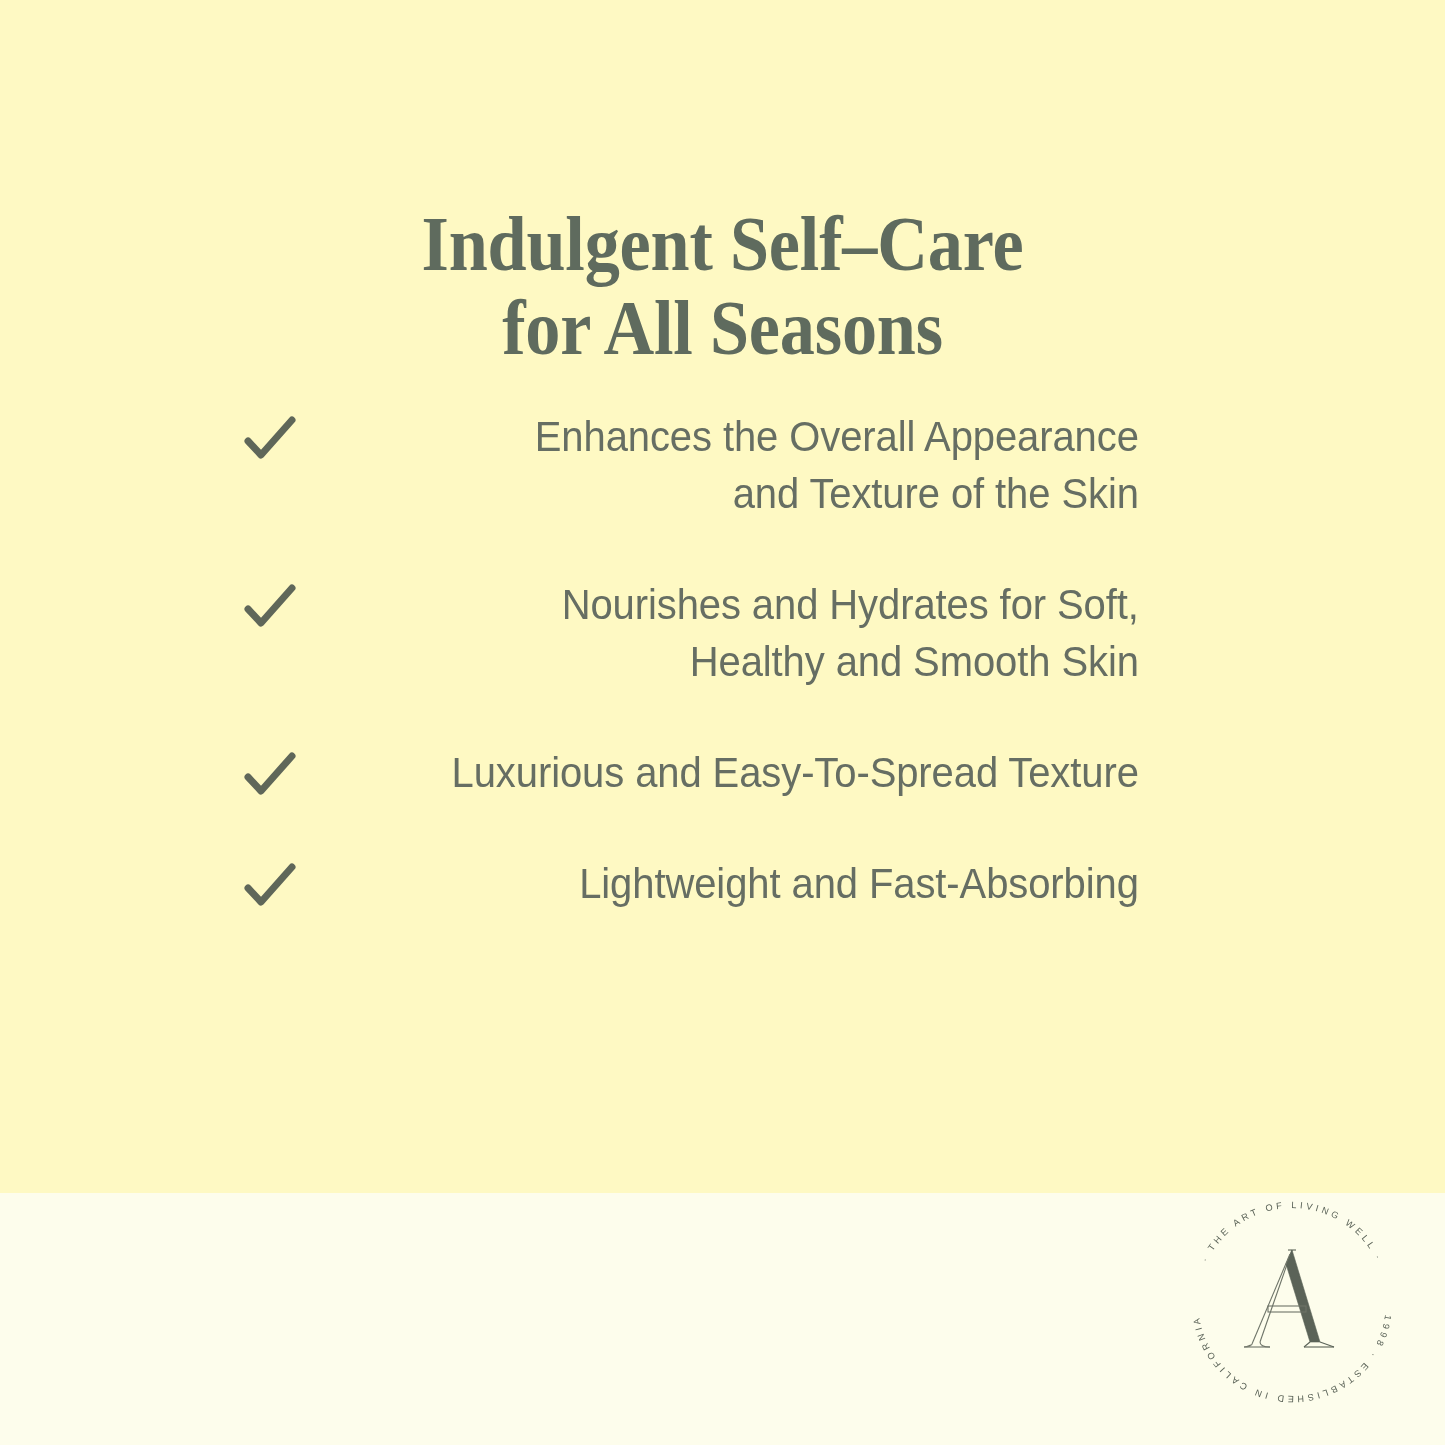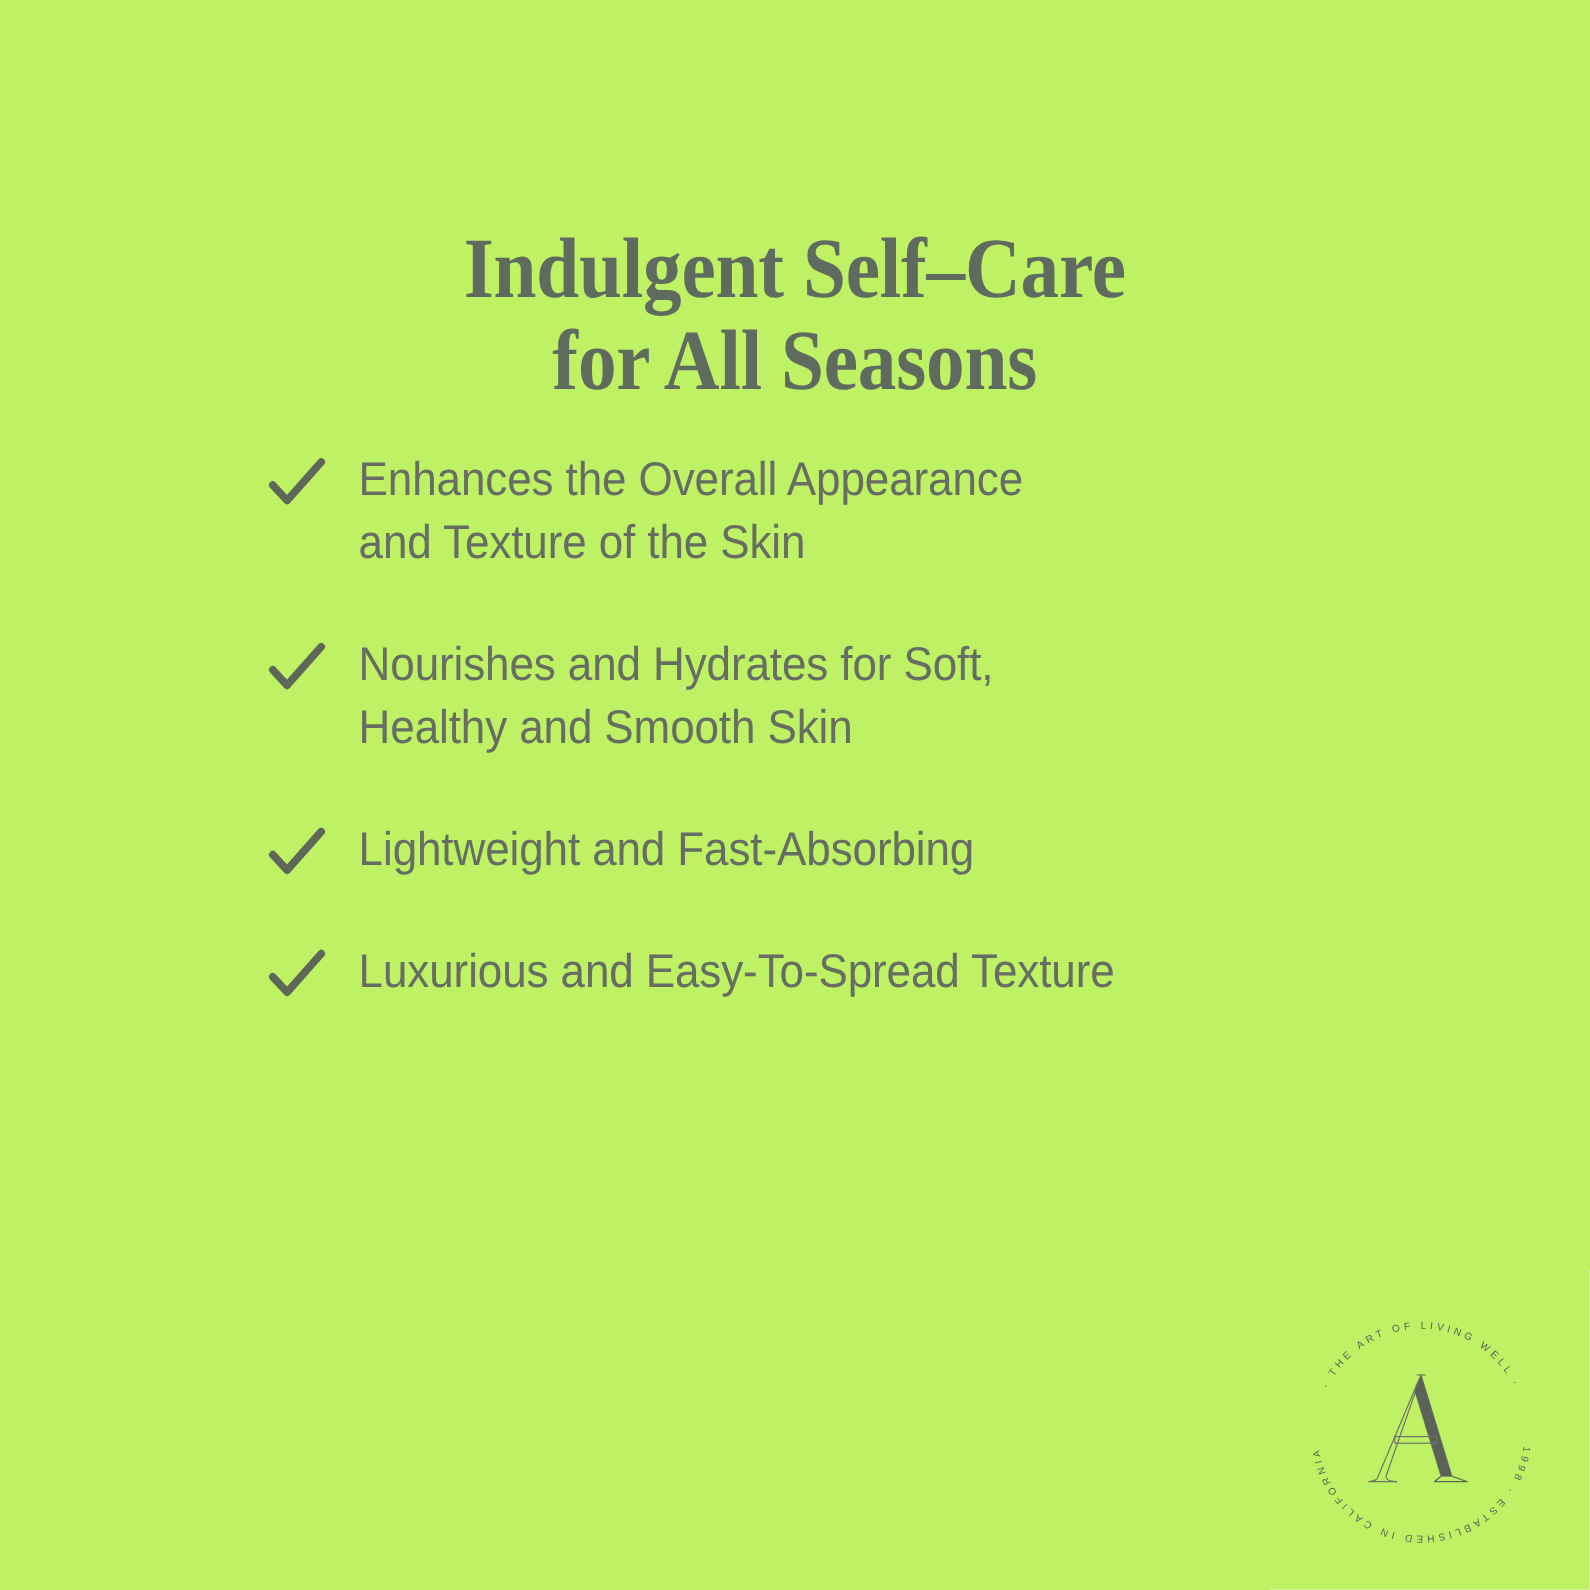--- a/index.html
+++ b/index.html
@@ -10,22 +10,22 @@
     width: 1445px;
     height: 1445px;
     background: #FDFDEC;
     font-family: "Liberation Sans", sans-serif;
     overflow: hidden;
   }
 
   #page {
     position: relative;
     width: 1445px;
-    height: 1445px;
-    background: #bef264;
+    height: 1193px;
+    background: #fef9c3;
   }
 
   
   .headline {
     position: absolute;
     left: 0;
     top: 150px;
     width: 1445px;
     text-align: center;
     font-family: "Liberation Serif", "DejaVu Serif", serif;
@@ -46,20 +46,21 @@
     position: absolute;
     left: 240px;
     top: 408px;
     width: 960px;
   }
   .benefit-row {
     position: relative;
     display: block;
     padding-left: 86px;
     margin-bottom: 54px;
+    text-align: right;
   }
   .benefit-row:last-child { margin-bottom: 0; }
 
   .check-icon {
     position: absolute;
     left: 4px;
     top: 8px;
     width: 52px;
     height: 46px;
   }
@@ -141,32 +142,32 @@
 
 
 
     <li class="benefit-row">
       <span class="check-icon">
         <svg viewBox="0 0 52 46" xmlns="http://www.w3.org/2000/svg" aria-hidden="true">
           <path d="M4 25 L17 39 L48 4" fill="none" stroke="#5F6759" stroke-width="7" stroke-linecap="round" stroke-linejoin="round"></path>
         </svg>
       </span>
       <span class="benefit-text">
+        <span class="bt-line">Luxurious and Easy-To-Spread Texture</span>
+      </span>
+    </li>
+
+    <li class="benefit-row">
+      <span class="check-icon">
+        <svg viewBox="0 0 52 46" xmlns="http://www.w3.org/2000/svg" aria-hidden="true">
+          <path d="M4 25 L17 39 L48 4" fill="none" stroke="#5F6759" stroke-width="7" stroke-linecap="round" stroke-linejoin="round"></path>
+        </svg>
+      </span>
+      <span class="benefit-text">
         <span class="bt-line">Lightweight and Fast-Absorbing</span>
-      </span>
-    </li>
-
-    <li class="benefit-row">
-      <span class="check-icon">
-        <svg viewBox="0 0 52 46" xmlns="http://www.w3.org/2000/svg" aria-hidden="true">
-          <path d="M4 25 L17 39 L48 4" fill="none" stroke="#5F6759" stroke-width="7" stroke-linecap="round" stroke-linejoin="round"></path>
-        </svg>
-      </span>
-      <span class="benefit-text">
-        <span class="bt-line">Luxurious and Easy-To-Spread Texture</span>
       </span>
     </li>
 
   </ul>
 
   <div class="seal">
     <svg viewBox="0 0 220 220" xmlns="http://www.w3.org/2000/svg">
       <defs>
         <path id="arcTop" d="M 16 110 A 94 94 0 0 1 204 110"></path>
         <path id="arcBottom" d="M 204 110 A 94 94 0 0 1 16 110"></path>

